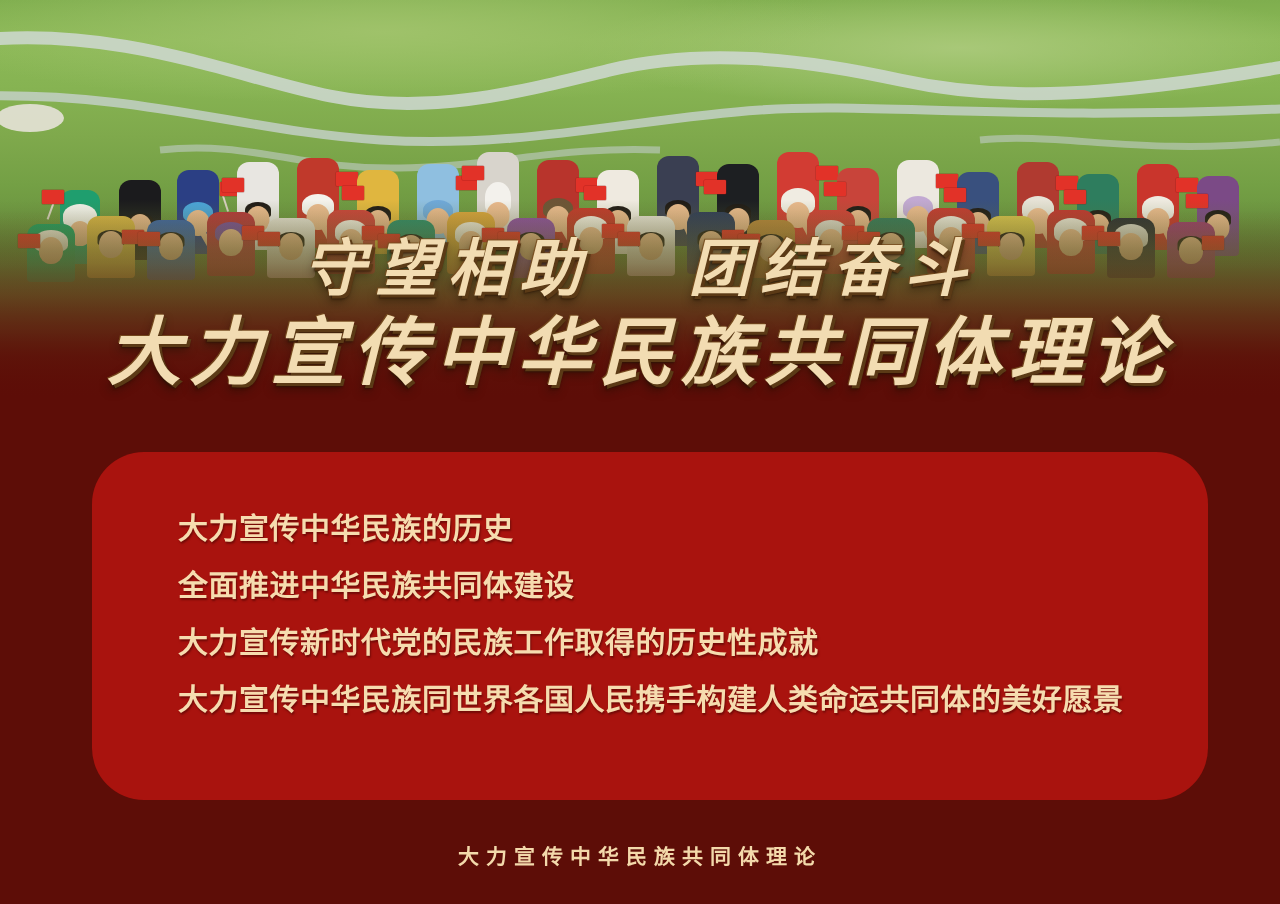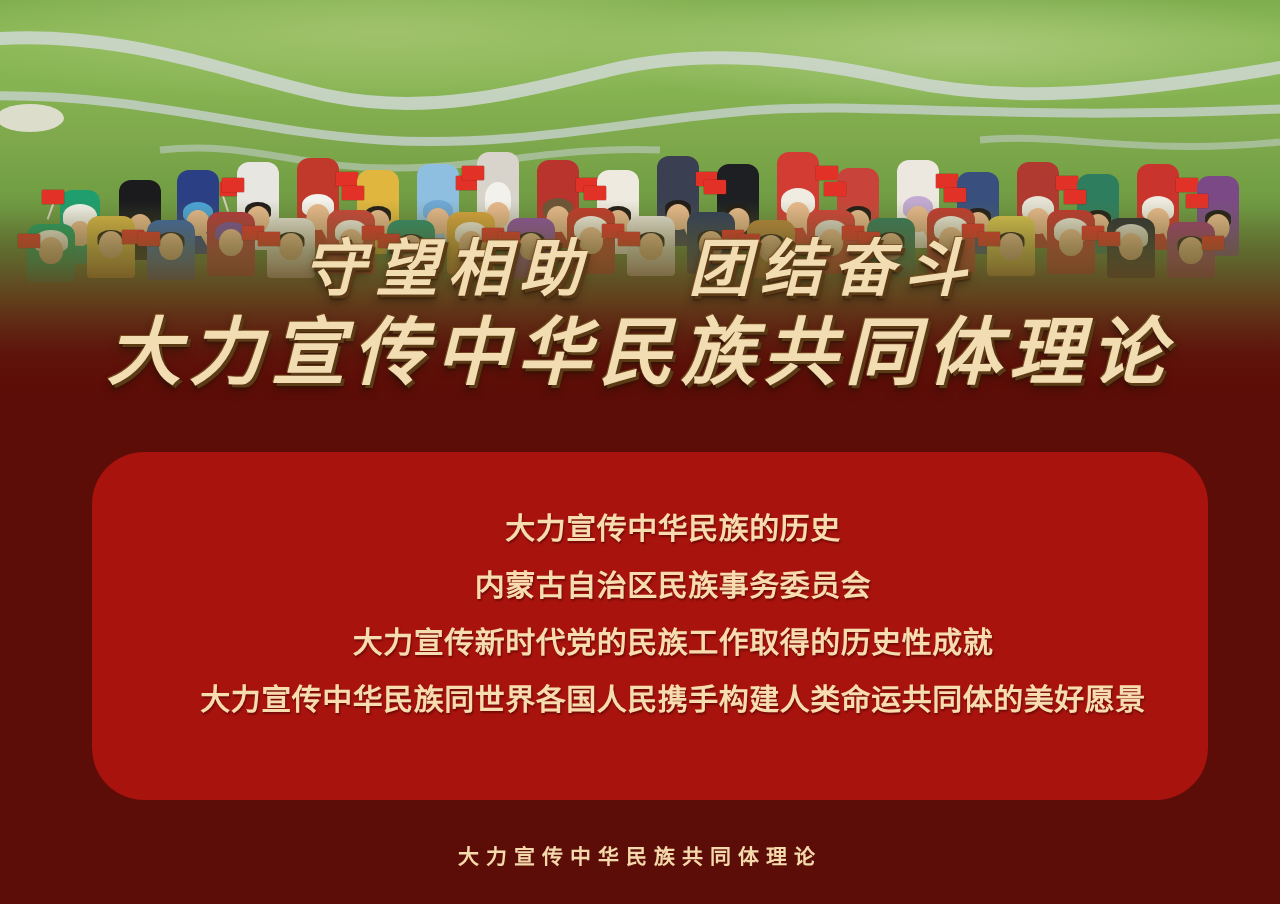--- a/index.html
+++ b/index.html
@@ -129,21 +129,20 @@
   }
   .slogan{
     color:#f6dcaf;
     font-family:"Liberation Serif","DejaVu Serif",serif;
     font-weight:bold;
     font-size:30px;
     letter-spacing:.5px;
     line-height:57px;
     white-space:nowrap;
     text-shadow:1px 2px 2px rgba(70,4,2,.55);
-    text-align:center;
   }
 
   
   .footer{
     position:absolute;left:0;top:840px;width:1280px;text-align:center;
     color:#f3d9ab;
     font-family:"Liberation Sans","DejaVu Sans",sans-serif;
     font-weight:bold;font-size:21px;letter-spacing:7px;
   }
 </style>
@@ -437,21 +436,21 @@
       <span>守望相助</span>
       <span class="gap"></span>
       <span>团结奋斗</span>
     </div>
     <div class="title-line title-2">大力宣传中华民族共同体理论</div>
   </div>
 
   <div class="panel">
     <div class="slogans">
       <div class="slogan">大力宣传中华民族的历史</div>
-      <div class="slogan">内蒙古自治区民族事务委员会</div>
+      <div class="slogan">全面推进中华民族共同体建设</div>
       <div class="slogan">大力宣传新时代党的民族工作取得的历史性成就</div>
       <div class="slogan">大力宣传中华民族同世界各国人民携手构建人类命运共同体的美好愿景</div>
     </div>
   </div>
 
   <div class="footer">大力宣传中华民族共同体理论</div>
 
 </div>
 
 </body></html>

